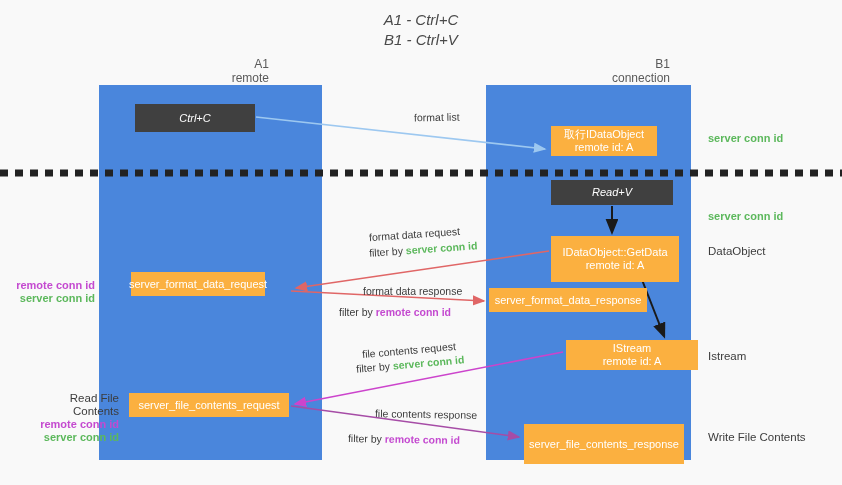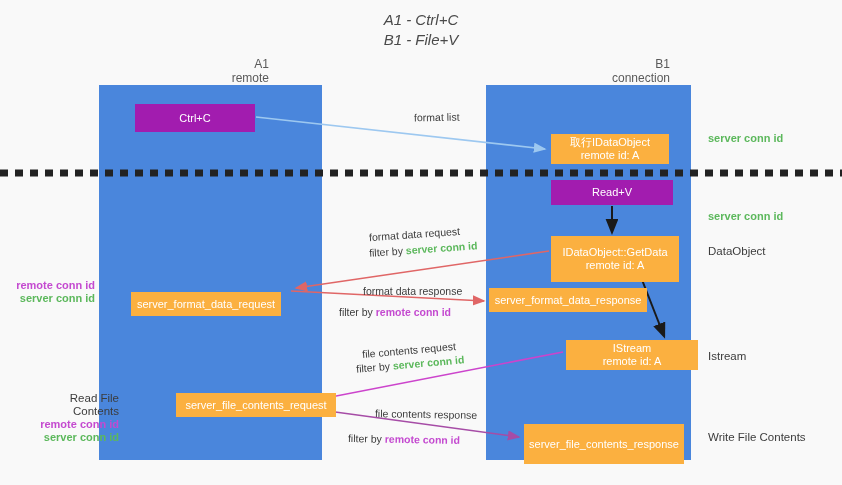--- a/index.html
+++ b/index.html
@@ -30,31 +30,31 @@
   .column{background:#4a86dc;}
   #col-a1{left:99px;top:85px;width:223px;height:375px;}
   #col-b1{left:486px;top:85px;width:205px;height:375px;}
 
   
   .box{
     display:flex;align-items:center;justify-content:center;
     text-align:center;color:#ffffff;font-size:11px;line-height:13px;
     box-sizing:border-box;padding:2px 4px;
   }
-  .green{background:#a21caf;}
+  .green{background:#404040;font-style:italic;}
   .orange{background:#fbb040;}
 
   #box-ctrlc{left:135px;top:104px;width:120px;height:28px;}
-  #box-idataobject{left:551px;top:134px;width:118px;height:30px;}
+  #box-idataobject{left:551px;top:126px;width:106px;height:30px;}
   #box-ctrlv{left:551px;top:180px;width:122px;height:25px;}
   #box-getdata{left:551px;top:236px;width:128px;height:46px;}
-  #box-fmt-req{left:131px;top:292px;width:150px;height:24px;}
+  #box-fmt-req{left:131px;top:272px;width:134px;height:24px;}
   #box-fmt-res{left:489px;top:288px;width:158px;height:24px;}
   #box-istream{left:566px;top:340px;width:132px;height:30px;}
-  #box-file-req{left:129px;top:393px;width:160px;height:24px;margin-left:47px;}
+  #box-file-req{left:129px;top:393px;width:160px;height:24px;}
   #box-file-res{left:524px;top:424px;width:160px;height:40px;}
 
   
   .right-note{font-size:11px;line-height:13px;}
   .green-txt{color:#5cb85c;font-weight:bold;}
   .purple-txt{color:#c44ad0;font-weight:bold;}
   .plain-note{color:#3c3c3c;font-size:11.5px;}
   #note-server-1{left:708px;top:132px;}
   #note-server-2{left:708px;top:210px;}
   #note-dataobject{left:708px;top:245px;}
@@ -86,21 +86,21 @@
 
   svg.overlay{position:absolute;left:0;top:0;width:842px;height:485px;pointer-events:none;}
 </style>
 </head>
 <body>
 
 <div id="stage">
 
   <div class="abs" id="title">
     <div>A1 - Ctrl+C</div>
-    <div>B1 - File+V</div>
+    <div>B1 - Ctrl+V</div>
   </div>
 
   <div class="abs col-head" id="head-a1">
     <div>A1</div>
     <div>remote</div>
   </div>
   <div class="abs col-head" id="head-b1">
     <div>B1</div>
     <div>connection</div>
   </div>

